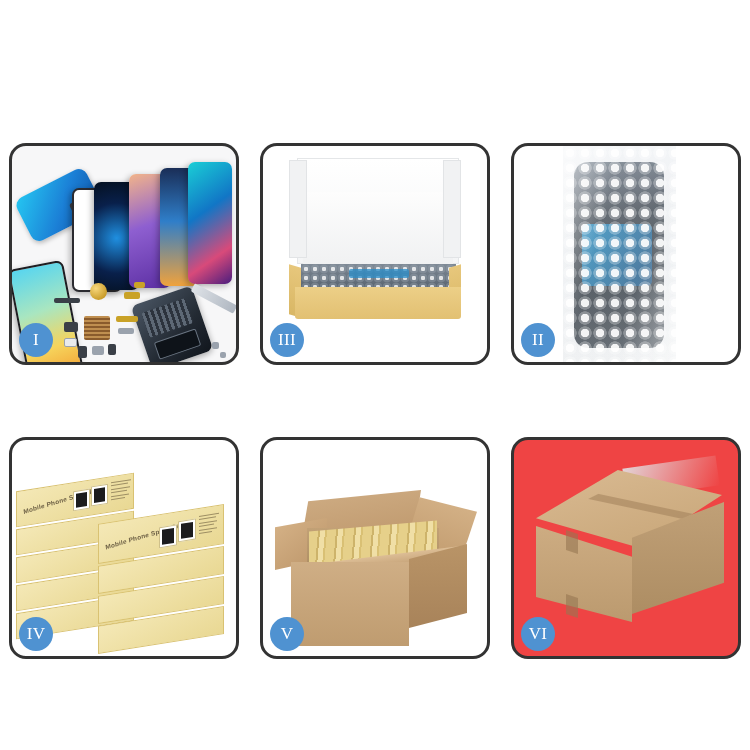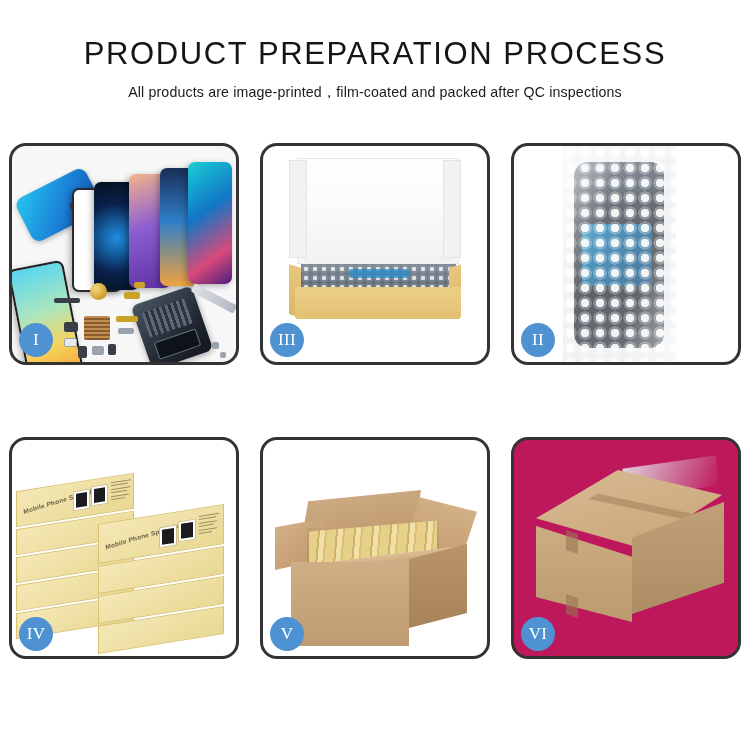--- a/index.html
+++ b/index.html
@@ -297,21 +297,21 @@
     background: linear-gradient(180deg,#b99467 0%,#a8835a 100%);
     clip-path: polygon(0 18%, 100% 0, 100% 82%, 0 100%);
   }
   .c-liprim{
     position:absolute; left:28px; top:116px; width:176px; height:12px;
     background: linear-gradient(180deg,#dcbd95,#c5a277);
     transform: skewY(-7deg);
   }
 
   
-  .p6 { background: #be185d; text-decoration: underline; }
+  .p6 { background: #ef4444; text-decoration: underline; }
   .s-top{
     position:absolute; left:22px; top:30px; width:186px; height:78px;
     background: linear-gradient(165deg,#d9ba92 0%,#c7a577 100%);
     clip-path: polygon(44% 0, 100% 32%, 56% 100%, 0 62%);
   }
   .s-seam{
     position:absolute; left:30px; top:44px; width:168px; height:60px;
     clip-path: polygon(44% 0, 100% 32%, 56% 100%, 0 62%);
   }
   .s-seam::after{
@@ -340,24 +340,20 @@
     position:absolute; left:110px; top:22px; width:94px; height:30px;
     background: linear-gradient(120deg, rgba(225,228,231,.9), rgba(248,249,250,0));
     transform: rotate(-8deg);
   }
 </style>
 </head>
 <body>
 
 <div id="page">
 
-  <div class="header">
-    <h1 class="title">PRODUCT PREPARATION PROCESS</h1>
-    <p class="subtitle">All products are image-printed，film-coated and packed after QC inspections</p>
-  </div>
 
   <div class="grid">
 
     <div class="panel p1">
       <div class="photo">
         <div class="scr-blue"></div>
         <div class="ph ph-a"></div>
         <div class="ph ph-b"></div>
         <div class="ph ph-c"></div>
         <div class="ph ph-d"></div>

